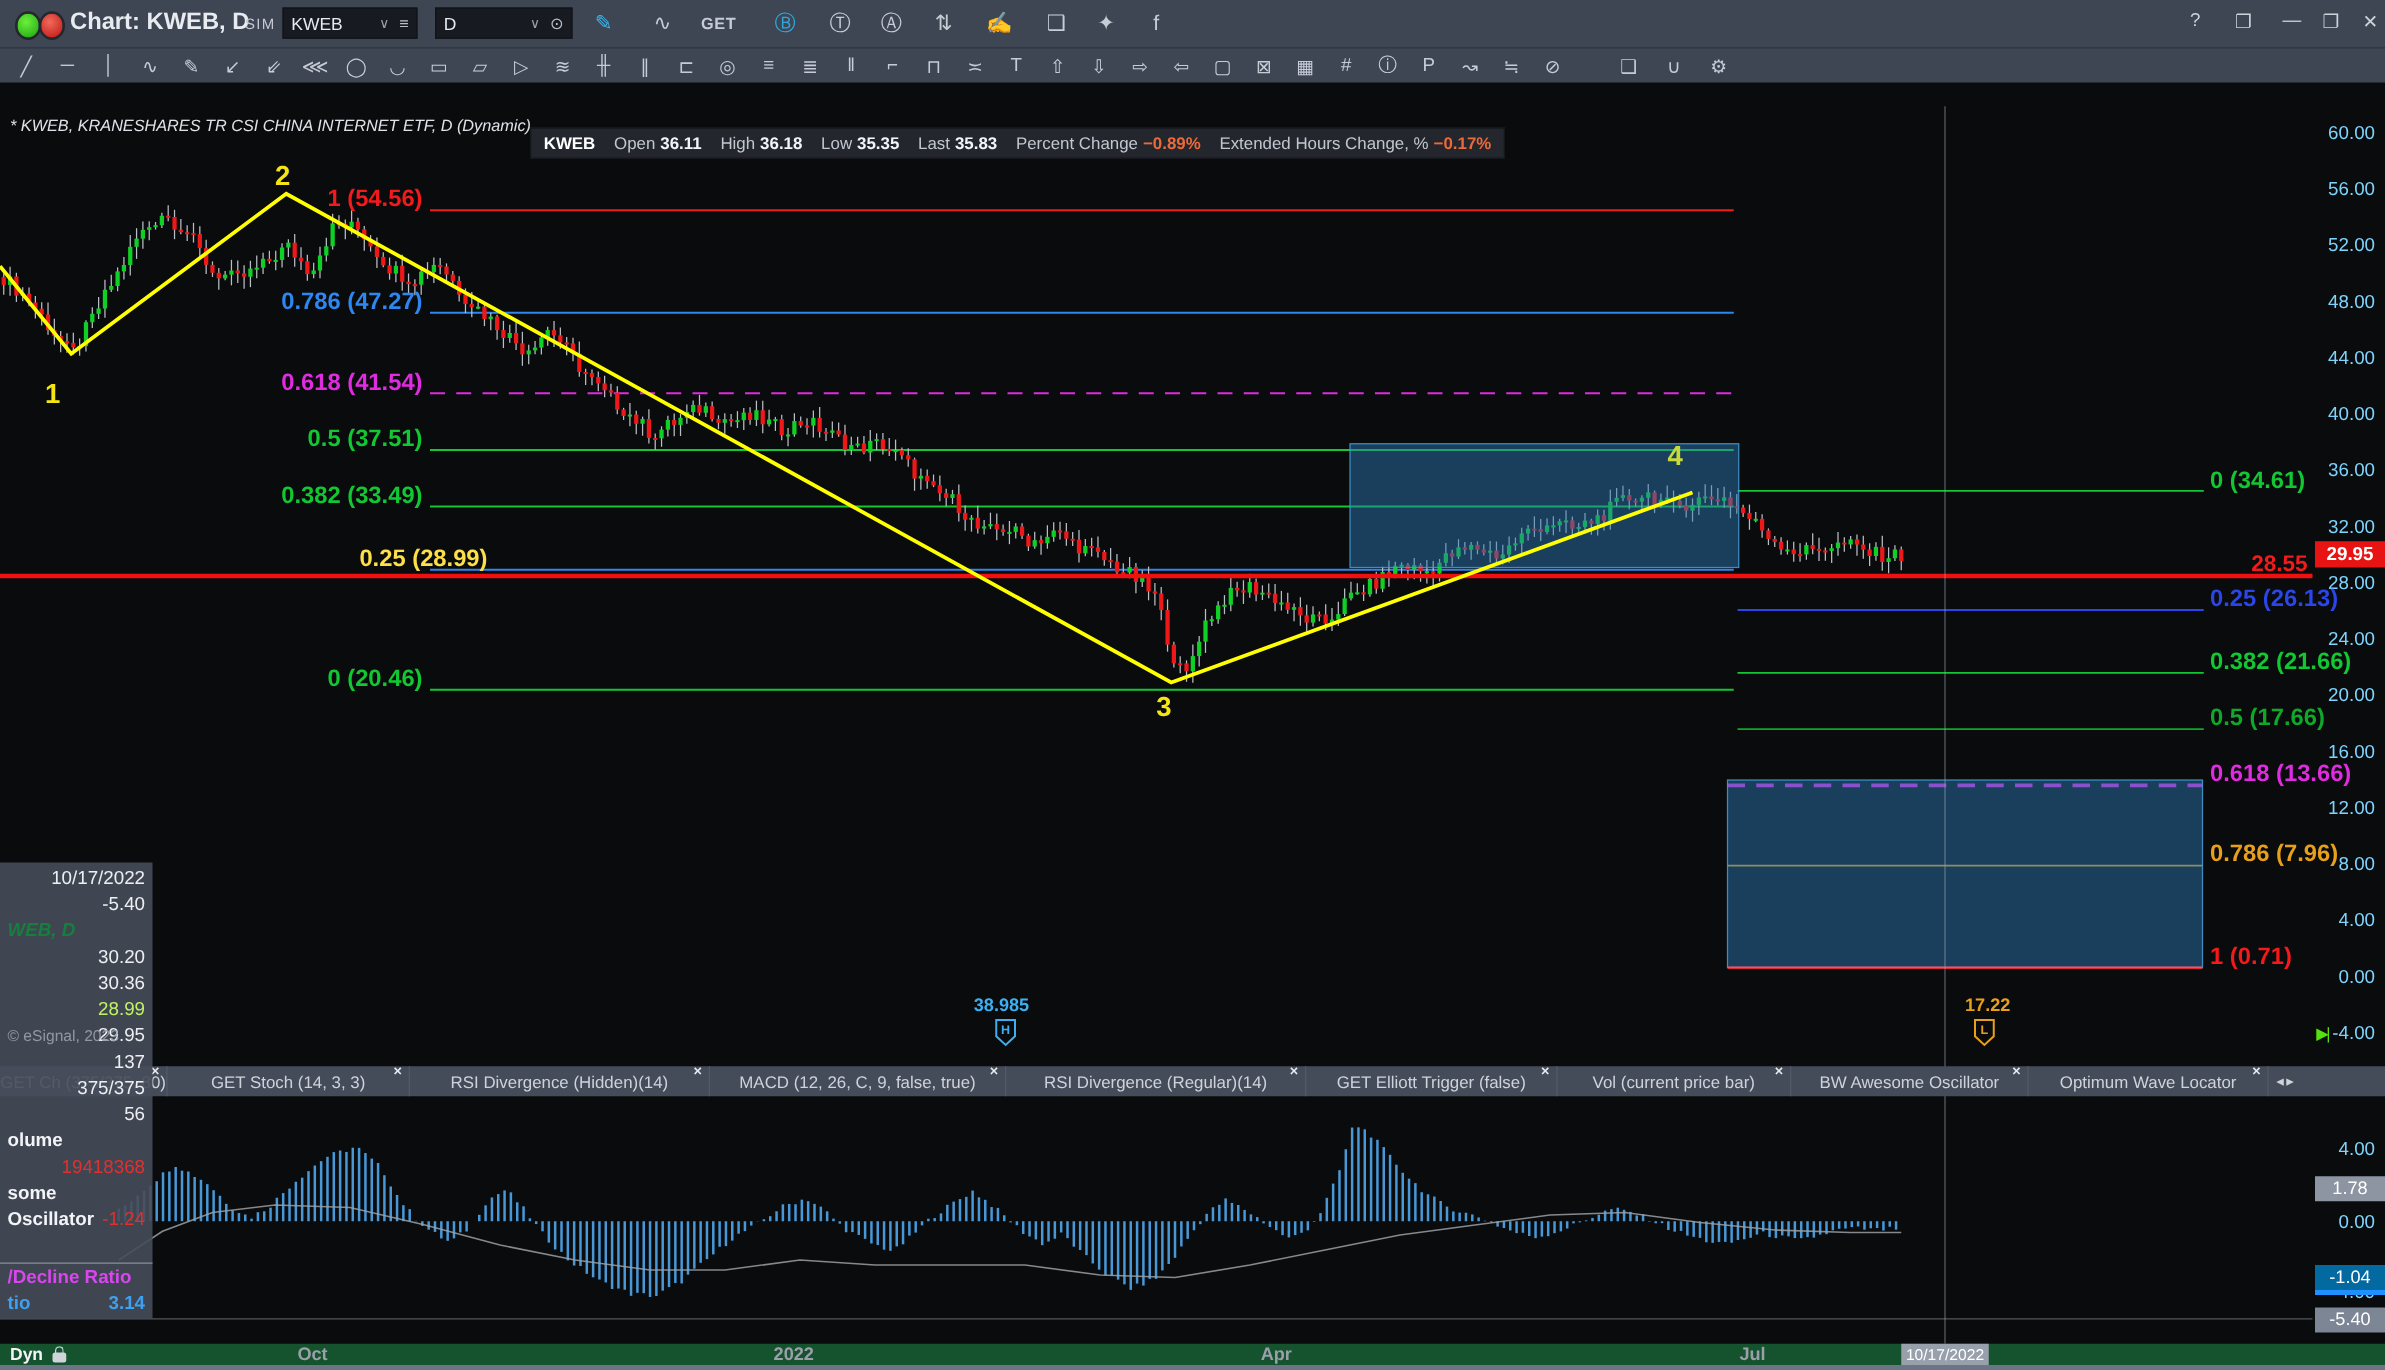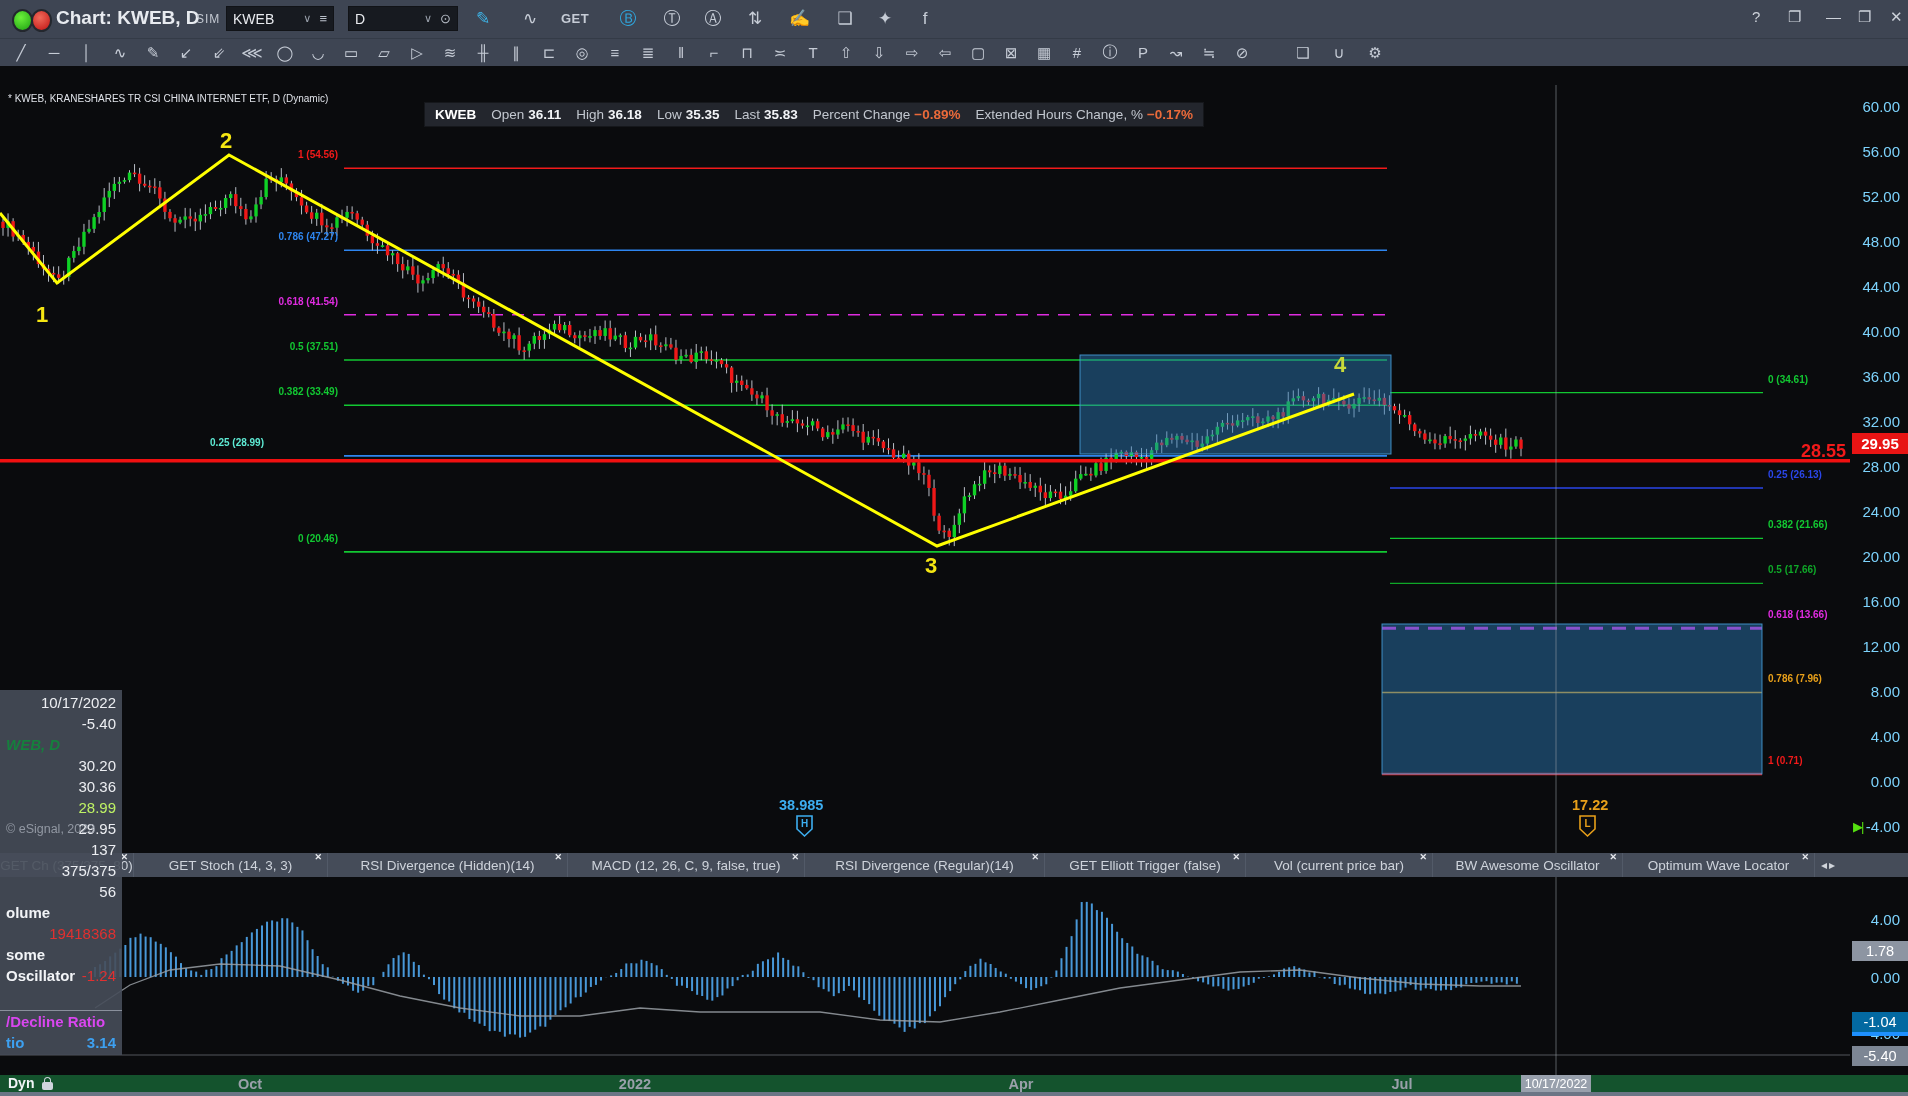--- a/index.html
+++ b/index.html
@@ -18,28 +18,28 @@
   .tb-box .bi{color:#b9bfc9;margin-left:8px;font-size:13px;}
   .tb-ic{position:absolute;top:6px;width:30px;height:25px;display:flex;align-items:center;justify-content:center;font-size:17px;color:#c6ccd6;cursor:default;}
   .tb-ic.txt{font-size:13px;font-weight:700;letter-spacing:0.5px;}
   .winctl{position:absolute;top:8px;font-size:15px;color:#cdd2da;}
 
   
   #toolbar{position:absolute;left:0;top:38px;width:1908px;height:27px;background:#3e4553;border-top:1px solid #343b47;z-index:20;}
   .tool{position:absolute;top:3px;width:26px;height:21px;display:flex;align-items:center;justify-content:center;font-size:15px;color:#c6ccd6;}
 
   
-  #chart-header{left:8px;top:93px;font-size:10px;color:#dfe2e8;z-index:5;}
+  #chart-header{left:8px;top:93px;font-size:13px;color:#dfe2e8;z-index:5;font-style:italic;}
   #quote-bar{left:424px;top:102px;height:23px;background:#23262d;border:1px solid #15171b;display:flex;align-items:center;gap:15px;padding:0 10px;font-size:13.5px;color:#c9cdd4;z-index:6;}
   #quote-bar .ql{color:#c2c7cf;}
   #quote-bar .qv{color:#f2f4f7;font-weight:600;margin-left:4px;}
   #quote-bar .neg{color:#ea6a3a;font-weight:600;margin-left:4px;}
   #quote-bar .qs{color:#ffffff;font-weight:700;}
   .tick{position:absolute;right:8px;width:80px;text-align:right;font-size:15px;color:#7dd3fc;z-index:4;}
-  .fibl{position:absolute;font-size:10px;font-weight:700;z-index:5;}
+  .fibl{position:absolute;font-size:19px;font-weight:700;z-index:5;}
   .wave-num{position:absolute;font-size:22px;font-weight:700;z-index:7;}
   #price-label{position:absolute;right:62px;top:441px;font-size:18px;font-weight:700;color:#f21a1a;z-index:7;}
   #price-badge{position:absolute;left:1852px;top:433px;width:56px;height:21px;background:#e81414;color:#fff;font-size:15px;font-weight:700;display:flex;align-items:center;justify-content:center;z-index:7;}
   .ao-badge{position:absolute;left:1852px;width:56px;height:20px;color:#fff;font-size:14.5px;display:flex;align-items:center;justify-content:center;z-index:7;}
   .pivot-txt{position:absolute;font-size:14.5px;font-weight:600;z-index:6;}
   #goto-end{position:absolute;left:1853px;top:819px;font-size:13px;color:#55e010;z-index:6;letter-spacing:-2px;}
   #watermark{position:absolute;left:6px;top:822px;font-size:12.5px;color:#9aa0ab;z-index:33;opacity:.9;}
 
   
   #datawindow{position:absolute;left:0;top:690px;width:122px;background:rgba(70,76,89,0.9);z-index:30;padding:2px 0;}
@@ -1146,21 +1146,21 @@
       <div class="xlab" style="left: 635px;">2022</div>
       <div class="xlab" style="left: 1021px;">Apr</div>
       <div class="xlab" style="left: 1402px;">Jul</div>
     </div>
   <div id="bottom-strip"></div>
 <div class="fibl" style="right:1570px;top:149.19999999999993px;color:#f21a1a">1 (54.56)</div>
     <div class="fibl" style="right:1570px;top:231.21249999999998px;color:#2e86f0">0.786 (47.27)</div>
     <div class="fibl" style="right:1570px;top:295.675px;color:#e02ce0">0.618 (41.54)</div>
     <div class="fibl" style="right:1570px;top:341.01250000000005px;color:#12c832">0.5 (37.51)</div>
     <div class="fibl" style="right:1570px;top:386.23749999999995px;color:#12c832">0.382 (33.49)</div>
-    <div class="fibl" style="right:1644px;top:436.8625px;color:#5eead4">0.25 (28.99)</div>
+    <div class="fibl" style="right:1518px;top:436.8625px;color:#fde047">0.25 (28.99)</div>
     <div class="fibl" style="right:1570px;top:532.825px;color:#12c832">0 (20.46)</div>
     <div class="fibl" style="left:1768px;top:373.6375px;color:#12c832">0 (34.61)</div>
     <div class="fibl" style="left:1768px;top:469.0375px;color:#2a46e8">0.25 (26.13)</div>
     <div class="fibl" style="left:1768px;top:519.325px;color:#12c832">0.382 (21.66)</div>
     <div class="fibl" style="left:1768px;top:564.325px;color:#0fa828">0.5 (17.66)</div>
     <div class="fibl" style="left:1768px;top:609.325px;color:#e02ce0">0.618 (13.66)</div>
     <div class="fibl" style="left:1768px;top:673.45px;color:#e8a01a">0.786 (7.96)</div>
     <div class="fibl" style="left:1768px;top:755.0125px;color:#f21a1a">1 (0.71)</div>
     <div class="wave-num" style="left:36px;top:302px;color:#f5e612">1</div>
     <div class="wave-num" style="left:220px;top:128px;color:#f5e612">2</div>

